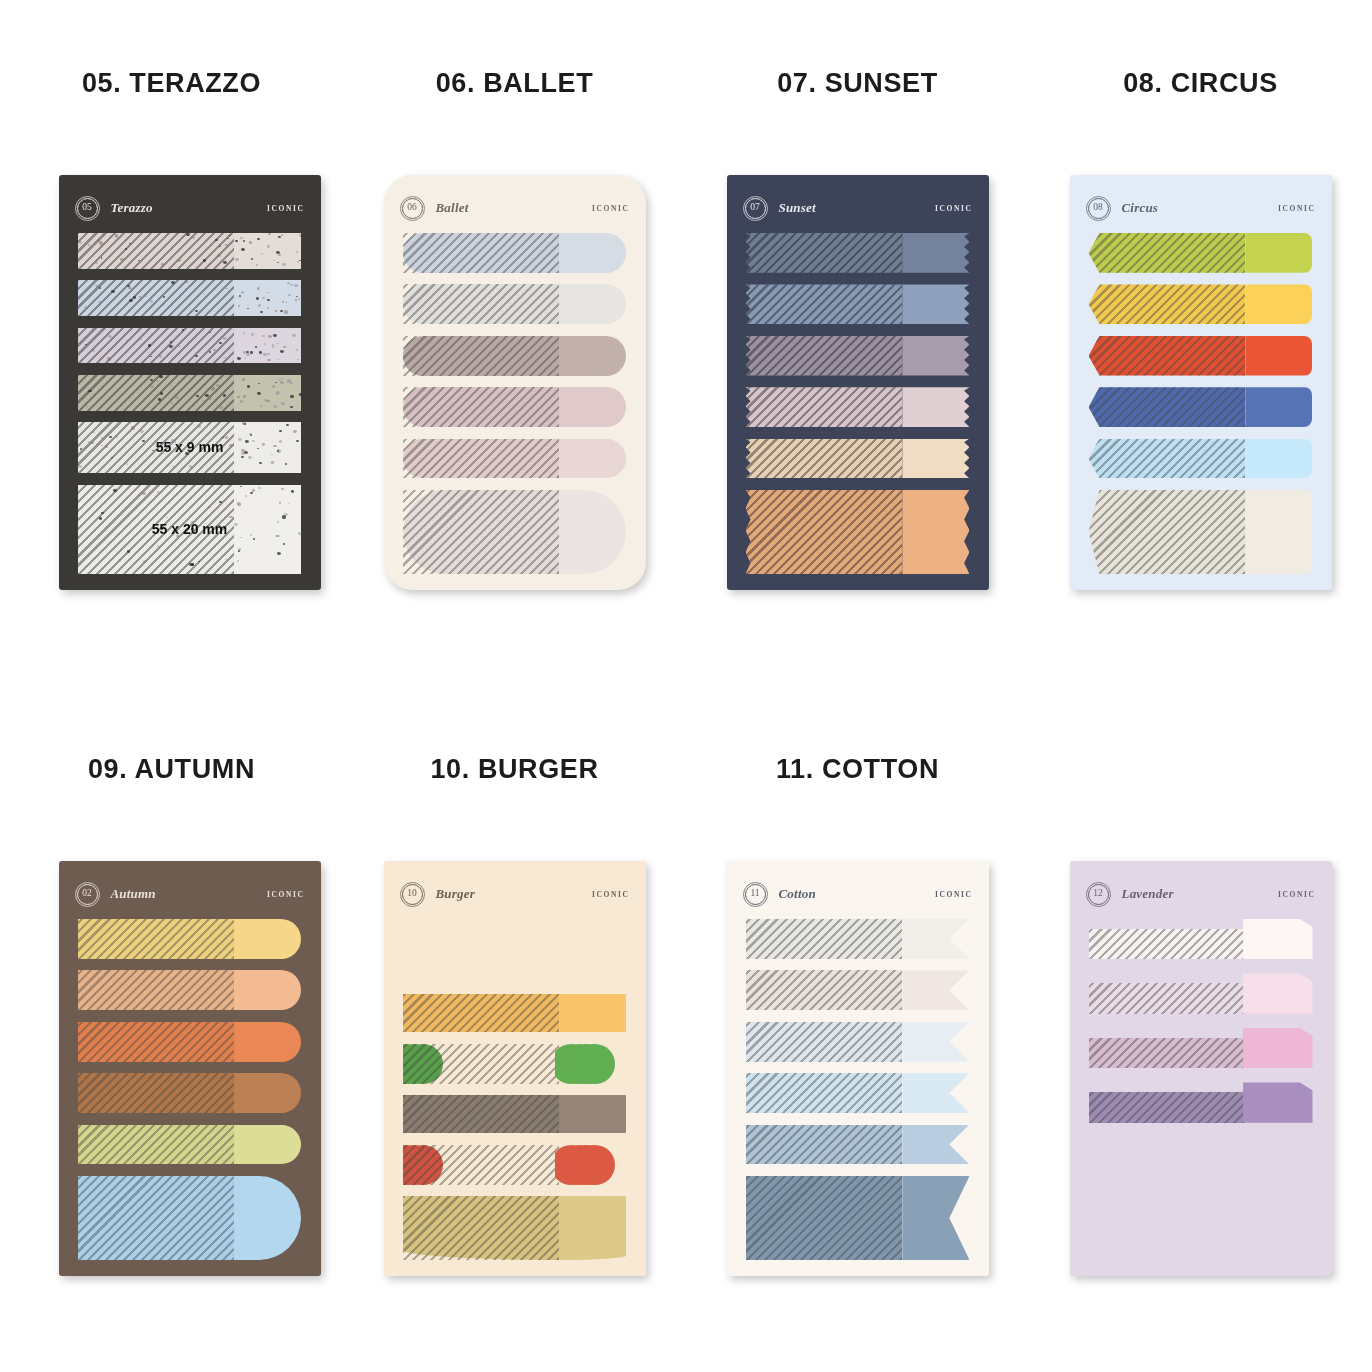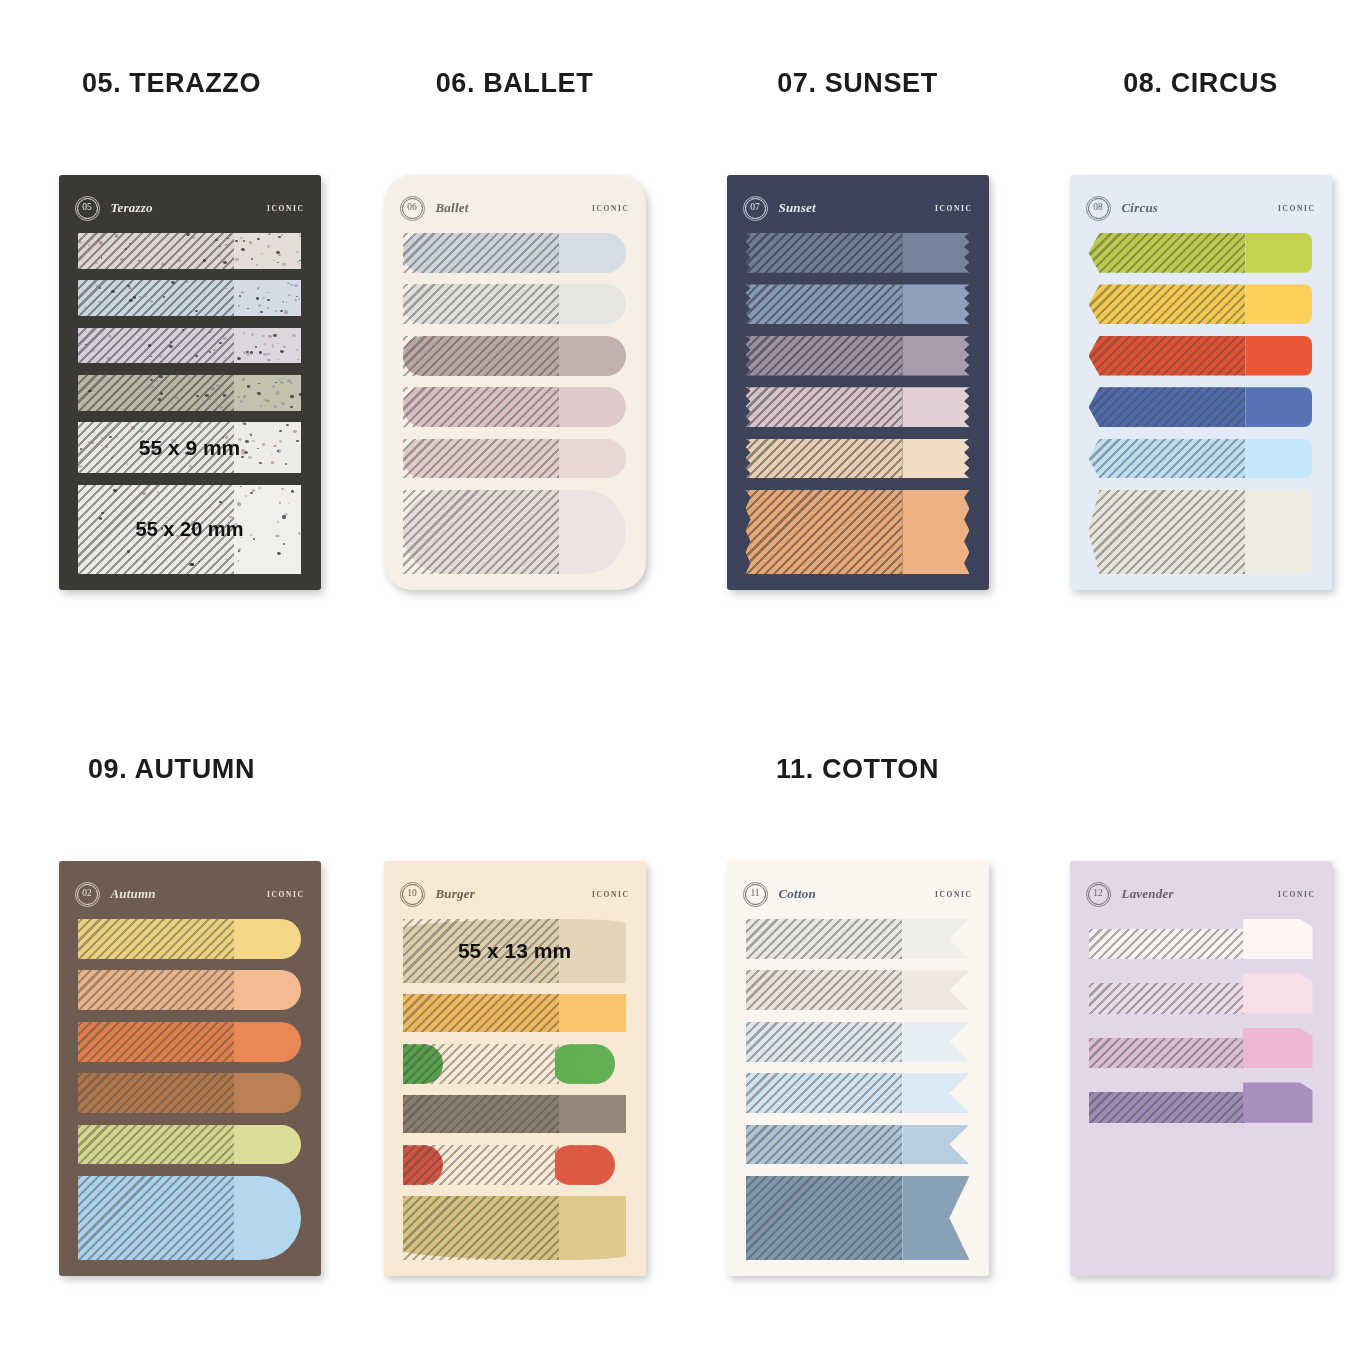--- a/index.html
+++ b/index.html
@@ -446,21 +446,21 @@
                   <i style="width: 2.85977px; height: 2.28782px; left: 13.7767%; top: 1.73468%; background: rgba(40, 40, 48, 0.75);"></i>
                   <i style="width: 3.84468px; height: 3.07575px; left: 10.2636%; top: 52.8613%; background: rgba(150, 110, 100, 0.55);"></i>
                   <i style="width: 1.88887px; height: 1.51109px; left: 55.2286%; top: 62.0793%; background: rgba(120, 130, 150, 0.45);"></i>
                   <i style="width: 3.42034px; height: 2.73627px; left: 21.3983%; top: 20.6906%; background: rgba(120, 130, 150, 0.45);"></i>
                   <i style="width: 3.23752px; height: 2.59002px; left: 58.0366%; top: 44.0051%; background: rgba(150, 110, 100, 0.55);"></i>
                   <i style="width: 3.56836px; height: 2.85469px; left: 20.7491%; top: 66.8665%; background: rgba(120, 130, 150, 0.45);"></i>
                   <i style="width: 2.39957px; height: 1.91966px; left: 63.293%; top: 54.3635%; background: rgba(40, 40, 48, 0.75);"></i>
                   <i style="width: 2.84747px; height: 2.27798px; left: 9.56116%; top: 65.525%; background: rgba(40, 40, 48, 0.75);"></i>
                 </div>
               </div>
-              <div class="size-label" style="font-size: 21px;">55 x 9 mm</div>
+              <div class="size-label" style="font-size: 14px;">55 x 9 mm</div>
             </div>
             <div class="strip sh-rect" style="top: 73.8288%; height: 26.1712%;">
               <div class="half l" style="background: rgb(236, 234, 229);">
                 <div class="hatch dark"></div>
                 <div class="speck">
                   <i style="width: 2.5041px; height: 2.00328px; left: 50.5428%; top: 67.7887%; background: rgba(120, 130, 150, 0.45);"></i>
                   <i style="width: 3.52283px; height: 2.81827px; left: 72.2846%; top: 87.4657%; background: rgba(40, 40, 48, 0.75);"></i>
                   <i style="width: 2.84818px; height: 2.27855px; left: 72.6014%; top: 48.6622%; background: rgba(40, 40, 48, 0.75);"></i>
                   <i style="width: 2.09003px; height: 1.67203px; left: 93.9001%; top: 82.6908%; background: rgba(120, 130, 150, 0.45);"></i>
                   <i style="width: 3.28745px; height: 2.62996px; left: 47.5166%; top: 45.8639%; background: rgba(120, 130, 150, 0.45);"></i>
@@ -510,21 +510,21 @@
                   <i style="width: 1.27385px; height: 1.01908px; left: 79.4258%; top: 20.8888%; background: rgba(150, 110, 100, 0.55);"></i>
                   <i style="width: 3.48424px; height: 2.78739px; left: 62.7277%; top: 55.7699%; background: rgba(120, 130, 150, 0.45);"></i>
                   <i style="width: 3.50526px; height: 2.80421px; left: 4.84476%; top: 71.4322%; background: rgba(120, 130, 150, 0.45);"></i>
                   <i style="width: 3.71048px; height: 2.96838px; left: 63.942%; top: 75.1534%; background: rgba(40, 40, 48, 0.75);"></i>
                   <i style="width: 2.15706px; height: 1.72565px; left: 62.8482%; top: 40.5541%; background: rgba(120, 130, 150, 0.45);"></i>
                   <i style="width: 2.92468px; height: 2.33975px; left: 60.0764%; top: 56.0297%; background: rgba(120, 130, 150, 0.45);"></i>
                   <i style="width: 1.83134px; height: 1.46507px; left: 8.81928%; top: 0.898669%; background: rgba(40, 40, 48, 0.75);"></i>
                   <i style="width: 2.79701px; height: 2.23761px; left: 22.6731%; top: 54.7026%; background: rgba(120, 130, 150, 0.45);"></i>
                 </div>
               </div>
-              <div class="size-label" style="font-size: 20px; text-align: center;">55 x 20 mm</div>
+              <div class="size-label" style="font-size: 14px; text-align: center;">55 x 20 mm</div>
             </div>
           </div>
         </div>
       </div>
       <div class="cell c1">
         <div class="collection-title">06. BALLET</div>
         <div class="card" style="background: rgb(246, 239, 229); color: rgb(109, 103, 97); border-radius: 28px;">
           <div class="card-head">
             <div class="badge">
               <span>06</span>
@@ -718,36 +718,30 @@
             <div class="strip sh-round" style="top: 75.3736%; height: 24.6264%;">
               <div class="half l" style="background: rgb(169, 207, 233);">
                 <div class="hatch"></div>
               </div>
               <div class="half r" style="background: rgb(179, 215, 239);"></div>
             </div>
           </div>
         </div>
       </div>
       <div class="cell c1">
+        <div class="collection-title">10. BURGER</div>
         <div class="card" style="background: rgb(247, 233, 211); color: rgb(107, 97, 85);">
           <div class="card-head">
             <div class="badge">
               <span>10</span>
             </div>
             <div class="cname">Burger</div>
             <div class="brand">ICONIC</div>
           </div>
           <div class="strips">
-            <div class="strip sh-dome" style="top: 0%; height: 18.7017%;">
-              <div class="half l" style="background: rgb(221, 205, 173);">
-                <div class="hatch"></div>
-              </div>
-              <div class="half r" style="background: rgb(228, 213, 186);"></div>
-              <div class="size-label" style="font-size: 21px;">55 x 13 mm</div>
-            </div>
             <div class="strip sh-rect" style="top: 22.1017%; height: 11.0429%;">
               <div class="half l" style="background: rgb(240, 185, 95);">
                 <div class="hatch"></div>
               </div>
               <div class="half r" style="background: rgb(248, 196, 108);"></div>
             </div>
             <div class="strip" style="top: 36.5446%; height: 11.7554%;">
               <div class="scallop" style="left: 0px; width: 70%; overflow: hidden;">
                 <div style="position: absolute; top: 0px; left: 0px; height: 100%; display: flex; width: 220%;">
                   <i style="background: rgb(88, 160, 74);"></i>

